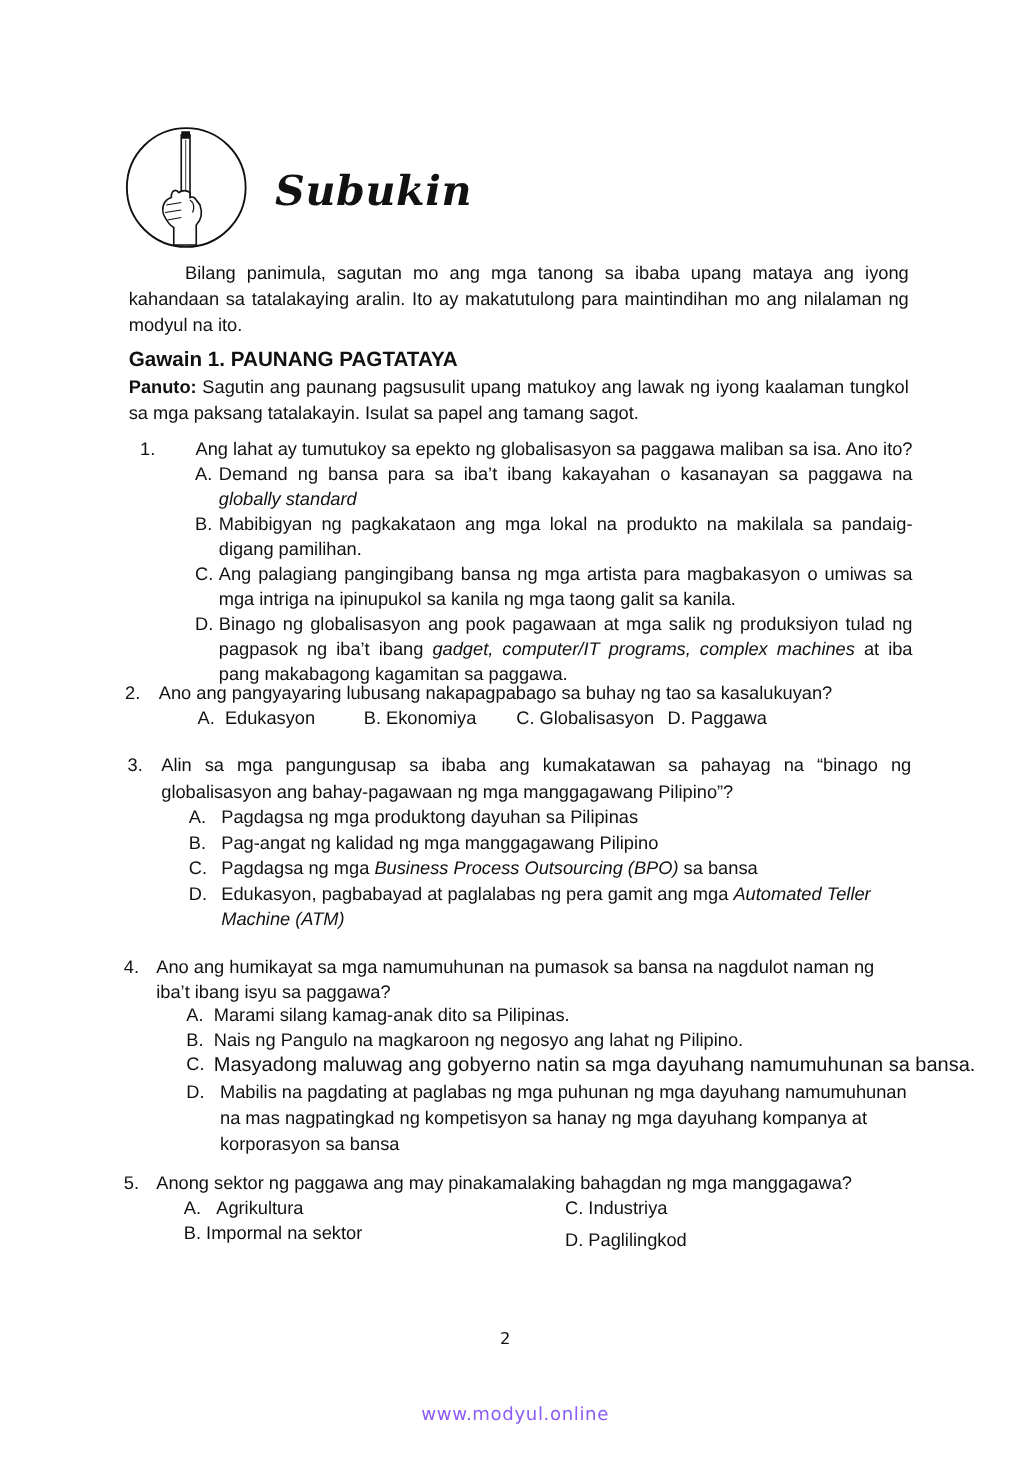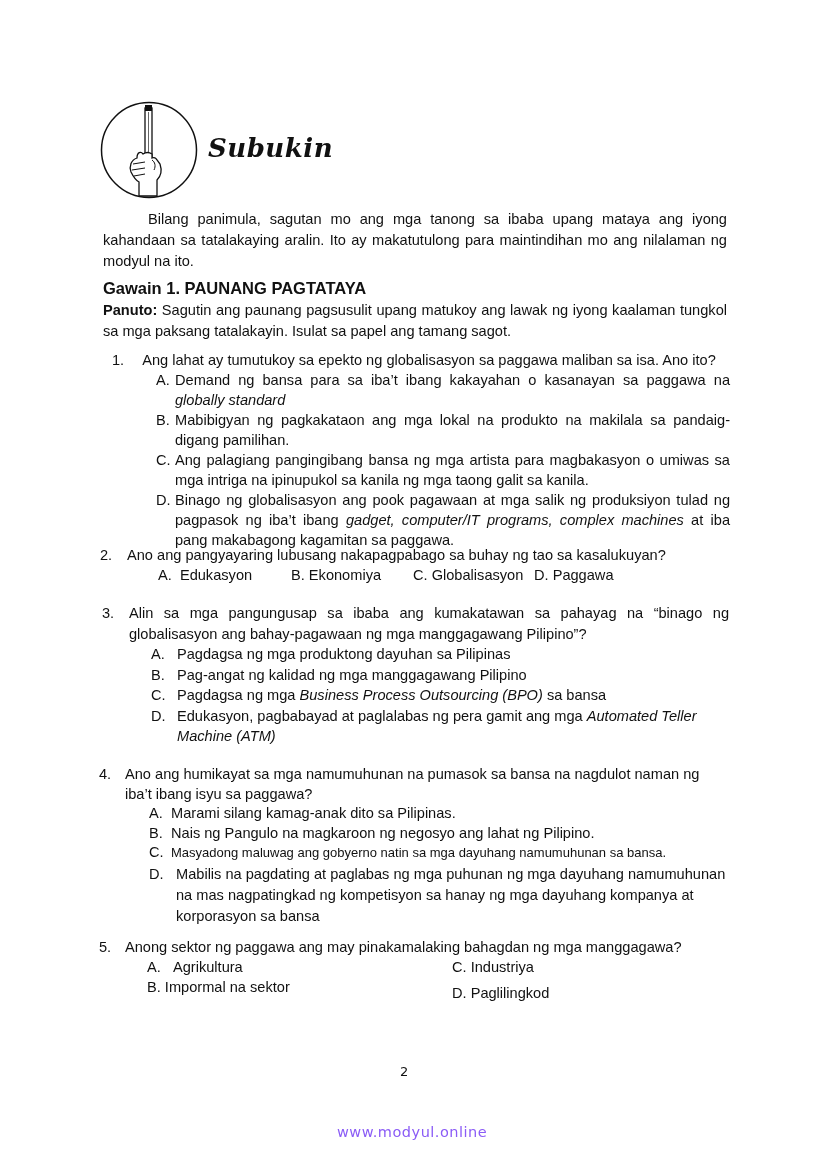--- a/index.html
+++ b/index.html
@@ -1,20 +1,20 @@
 <!DOCTYPE html>
 <html><head>
 <meta charset="utf-8">
 <style>
   html, body { margin:0; padding:0; background:#ffffff; }
   body { width:827px; height:1169px; position:relative; overflow:hidden;
          font-family:"Liberation Sans", sans-serif; color:#111; font-size:14.6px; }
   .abs { position:absolute; }
   .logo { left:99px; top:100px; width:100px; height:100px; }
-  .heading-title { left:208px; top:133px; font-family:"DejaVu Serif", serif; font-weight:bold; font-style:italic; font-size:26px; letter-spacing:0.5px; }
+  .heading-title { left:220px; top:133px; font-family:"DejaVu Serif", serif; font-weight:bold; font-style:italic; font-size:33px; letter-spacing:0.5px; }
   .intro { left:103px; top:209px; width:624px; line-height:21px; text-align:justify; }
   .intro .indent { display:inline-block; width:45px; }
   .gawain { left:103px; top:279px; font-weight:bold; font-size:16.5px; }
   .panuto { left:103px; top:300px; width:624px; line-height:21px; text-align:justify; }
   .q { position:absolute; left:103px; width:627px; line-height:20px; }
   .q .stem { display:flex; }
   .q .num { flex:0 0 auto; }
   .q .stem-text { flex:1; text-align:justify; }
   .opt { display:flex; }
   .opt .letter { flex:0 0 auto; }
@@ -42,21 +42,21 @@
 <div class="abs heading-title">Subukin</div>
 
 <div class="abs intro"><span class="indent"></span><span>Bilang panimula, sagutan mo ang mga tanong sa ibaba upang mataya ang iyong kahandaan sa tatalakaying aralin. Ito ay makatutulong para maintindihan mo ang nilalaman ng modyul na ito.</span></div>
 
 <div class="abs gawain">Gawain 1. PAUNANG PAGTATAYA</div>
 <div class="abs panuto"><b>Panuto:</b><span> Sagutin ang paunang pagsusulit upang matukoy ang lawak ng iyong kaalaman tungkol sa mga paksang tatalakayin. Isulat sa papel ang tamang sagot.</span></div>
 
 <div class="q" style="top:350px; left:112px; width:618px;">
   <div class="stem">
     <span class="num" style="width:16px;">1.</span>
-    <span class="stem-text" style="text-align:center; white-space:nowrap;">Ang lahat ay tumutukoy sa epekto ng globalisasyon sa paggawa maliban sa isa. Ano ito?</span>
+    <span class="stem-text" style="text-align:right; white-space:nowrap;">Ang lahat ay tumutukoy sa epekto ng globalisasyon sa paggawa maliban sa isa. Ano ito?</span>
   </div>
   <div style="margin-left:44px;">
     <div class="opt">
       <span class="letter" style="width:19px;">A.</span>
       <span class="otext"><span>Demand ng bansa para sa iba’t ibang kakayahan o kasanayan sa paggawa na </span><i>globally standard</i><span></span></span>
     </div>
     <div class="opt">
       <span class="letter" style="width:19px;">B.</span>
       <span class="otext"><span>Mabibigyan ng pagkakataon ang mga lokal na produkto na makilala sa pandaig-digang pamilihan.</span></span>
     </div>
@@ -118,21 +118,21 @@
     <div class="opt">
       <span class="letter" style="width:22px;">A.</span>
       <span class="otext"><span>Marami silang kamag-anak dito sa Pilipinas.</span></span>
     </div>
     <div class="opt">
       <span class="letter" style="width:22px;">B.</span>
       <span class="otext"><span>Nais ng Pangulo na magkaroon ng negosyo ang lahat ng Pilipino.</span></span>
     </div>
     <div class="opt">
       <span class="letter" style="width:22px;">C.</span>
-      <span class="otext" style="font-size:13px; white-space:nowrap;"><span>Masyadong maluwag ang gobyerno natin sa mga dayuhang namumuhunan sa bansa.</span></span>
+      <span class="otext" style="font-size:16px; white-space:nowrap;"><span>Masyadong maluwag ang gobyerno natin sa mga dayuhang namumuhunan sa bansa.</span></span>
     </div>
     <div class="opt" style="line-height:21px; margin-top:1px;">
       <span class="letter" style="width:27px;">D.</span>
       <span class="otext" style="text-align:left; word-spacing:0;"><span>Mabilis na pagdating at paglabas ng mga puhunan ng mga dayuhang namumuhunan na mas nagpatingkad ng kompetisyon sa hanay ng mga dayuhang kompanya at korporasyon sa bansa</span></span>
     </div>
   </div>
 </div>
 
 <div class="q" style="top:937px; left:99px;">
   <div class="stem">

